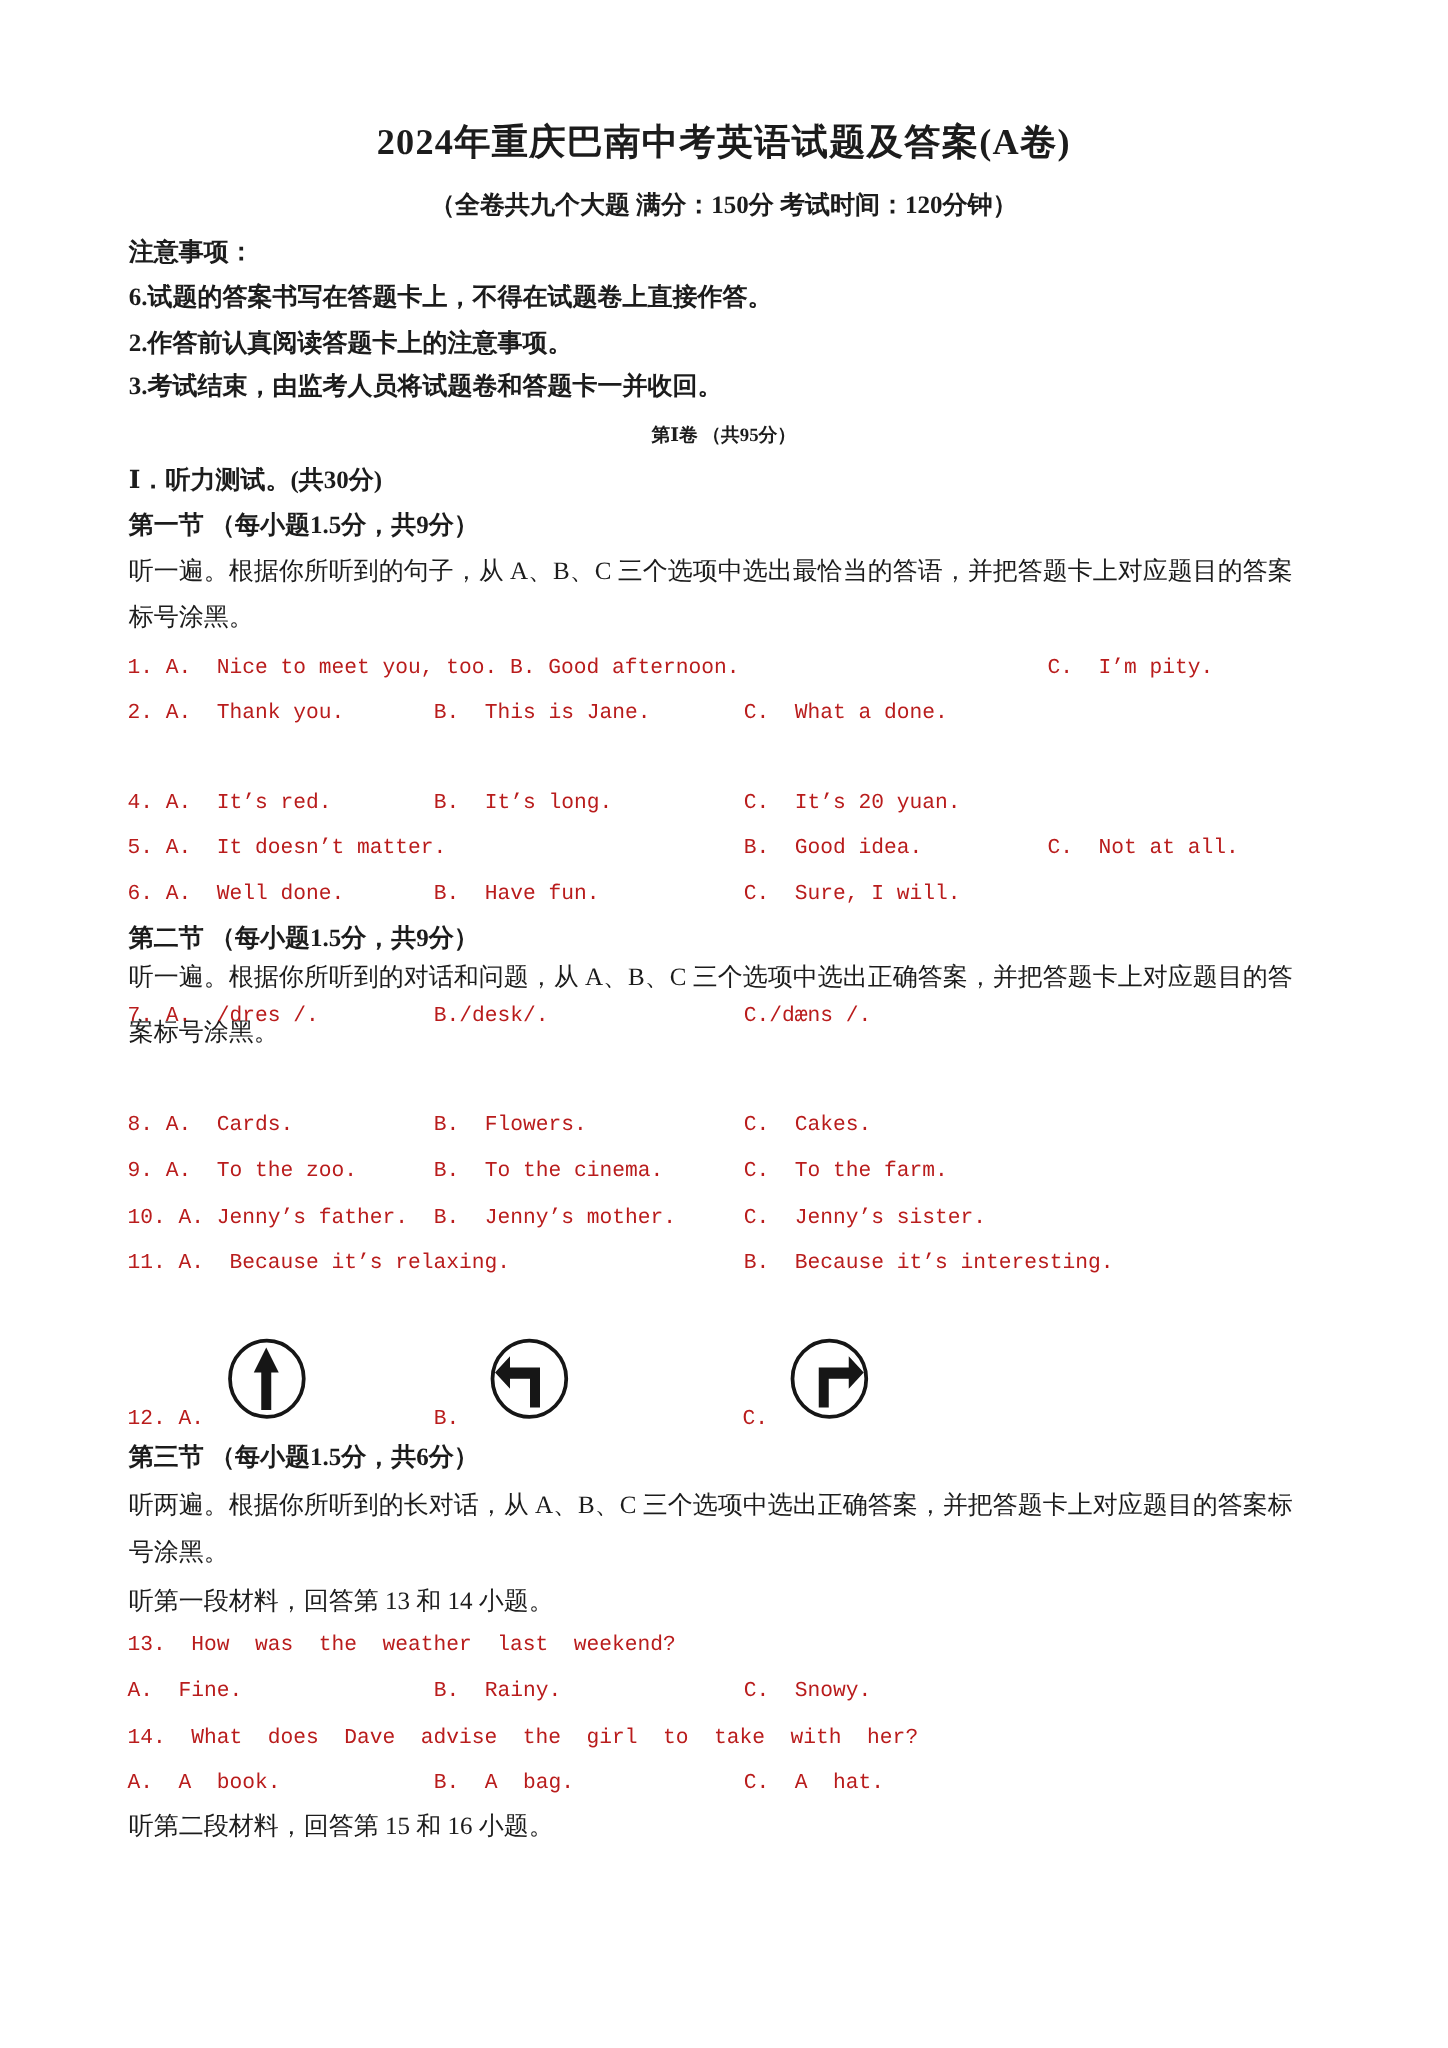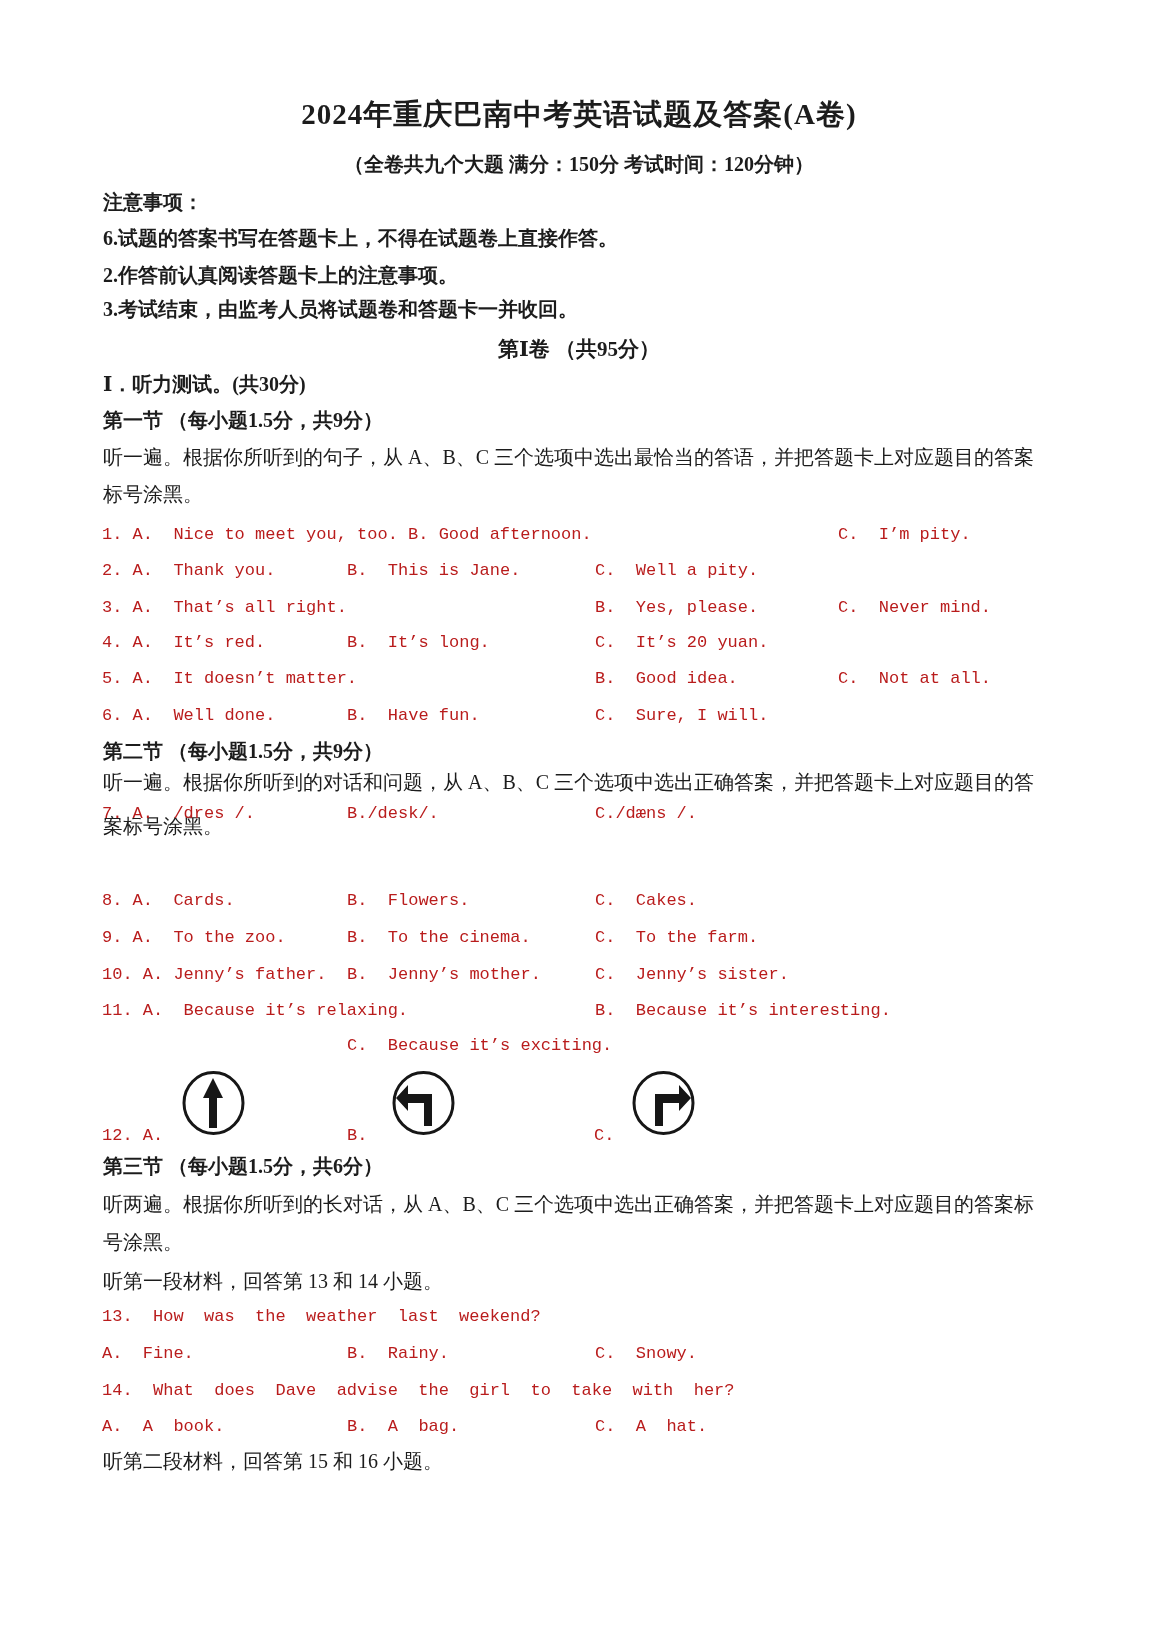--- a/index.html
+++ b/index.html
@@ -3,21 +3,21 @@
 <meta charset="utf-8">
 <style>
   html,body{margin:0;padding:0;background:#ffffff;}
   .page{position:relative;width:1158px;height:1638px;background:#ffffff;overflow:hidden;color:#1c1c1c;border-radius:10px;}
   .cn{position:absolute;left:103px;font-family:"Liberation Serif","DejaVu Serif",serif;
       font-size:20px;line-height:24px;white-space:pre;color:#1c1c1c;}
   .bold{font-weight:700;}
   .ctr{left:0;width:100%;text-align:center;}
   .title{font-size:29px;line-height:36px;letter-spacing:1px;}
   .sub{font-size:20px;}
-  .vol{font-size:21px;}
+  .vol{font-size:15px;}
   .row{position:absolute;left:0;top:0;width:100%;height:22px;}
   .seg,.en{font-family:"Liberation Mono","DejaVu Sans Mono",monospace;font-size:17px;line-height:20px;
       white-space:pre;color:#b91c1c;}
   .seg{position:absolute;top:0;}
   .ca{left:102px;}
   .cb{left:347px;}
   .cc{left:595px;}
   .cr{left:838px;}
   .cc2{left:594px;}
   .sign{position:absolute;top:1070px;width:65px;height:66px;}
@@ -43,26 +43,21 @@
   <div class="cn" style="top:445px">听一遍。根据你所听到的句子，从 A、B、C 三个选项中选出最恰当的答语，并把答题卡上对应题目的答案</div>
   <div class="cn" style="top:482px">标号涂黑。</div>
 
   <div class="row" style="top:525px">
     <span class="seg ca">1. A.  Nice to meet you, too. B. Good afternoon.</span>
     <span class="seg cr">C.  I’m pity.</span>
   </div>
   <div class="row" style="top:561px">
     <span class="seg ca">2. A.  Thank you.</span>
     <span class="seg cb">B.  This is Jane.</span>
-    <span class="seg cc">C.  Well a pity.</span>
-  </div>
-  <div class="row" style="top:598px">
-    <span class="seg ca">3. A.  That’s all right.</span>
-    <span class="seg cc">B.  Yes, please.</span>
-    <span class="seg cr">C.  Never mind.</span>
+    <span class="seg cc">C.  What a done.</span>
   </div>
   <div class="row" style="top:633px">
     <span class="seg ca">4. A.  It’s red.</span>
     <span class="seg cb">B.  It’s long.</span>
     <span class="seg cc">C.  It’s 20 yuan.</span>
   </div>
   <div class="row" style="top:669px">
     <span class="seg ca">5. A.  It doesn’t matter.</span>
     <span class="seg cc">B.  Good idea.</span>
     <span class="seg cr">C.  Not at all.</span>
@@ -93,23 +88,20 @@
     <span class="seg cc">C.  To the farm.</span>
   </div>
   <div class="row" style="top:965px">
     <span class="seg ca">10. A. Jenny’s father.</span>
     <span class="seg cb">B.  Jenny’s mother.</span>
     <span class="seg cc">C.  Jenny’s sister.</span>
   </div>
   <div class="row" style="top:1001px">
     <span class="seg ca">11. A.  Because it’s relaxing.</span>
     <span class="seg cc">B.  Because it’s interesting.</span>
-  </div>
-  <div class="row" style="top:1036px">
-    <span class="seg cb">C.  Because it’s exciting.</span>
   </div>
 
   <svg class="sign" style="left:181px" viewBox="0 0 65 66">
     <ellipse cx="32.5" cy="33" rx="29.5" ry="30.5"></ellipse>
     <polygon points="32,8 42,28 36,28 36,58 28,58 28,28 22,28"></polygon>
   </svg>
   <svg class="sign" style="left:391px" viewBox="0 0 65 66">
     <ellipse cx="32.5" cy="33" rx="29.5" ry="30.5"></ellipse>
     <polygon points="41,56 41,24 17,24 17,15 5,28 17,41 17,33 33,33 33,56"></polygon>
   </svg>

